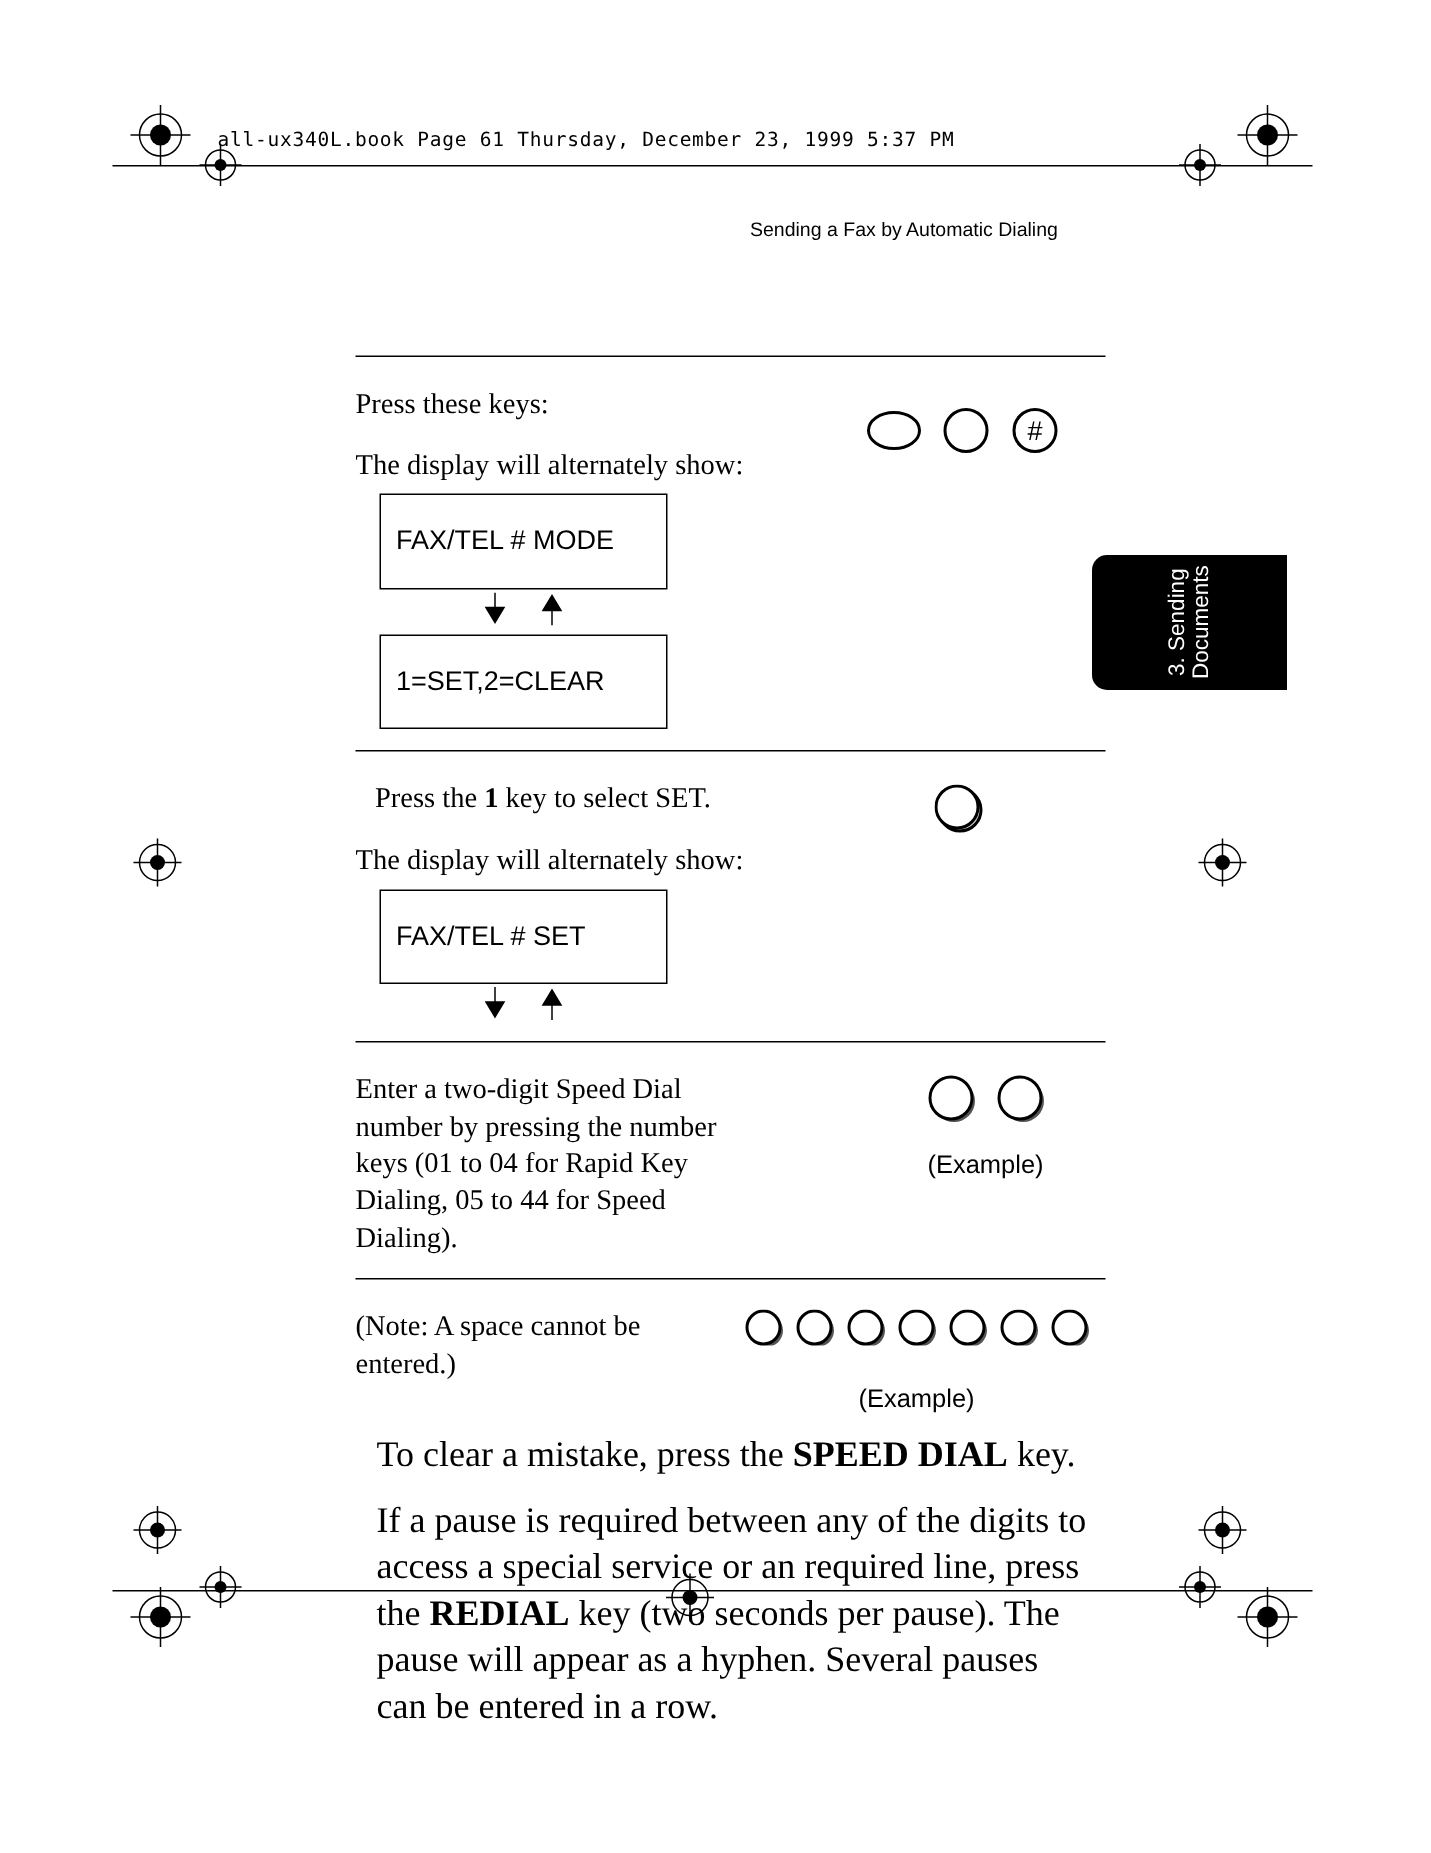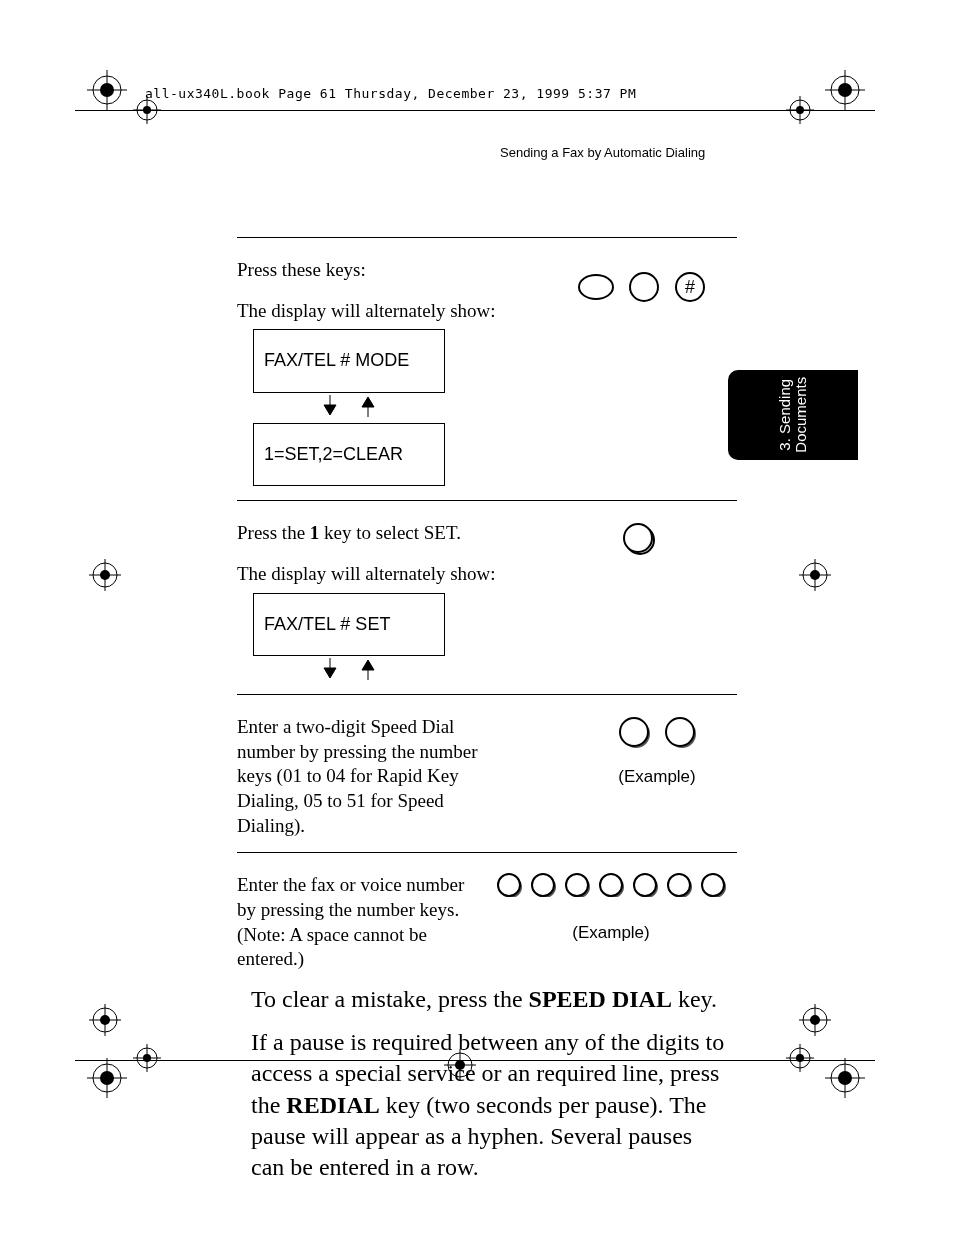--- a/index.html
+++ b/index.html
@@ -227,21 +227,21 @@
           <svg class="key-round">
               <circle cx="17" cy="17" r="14" fill="white" stroke="black" stroke-width="2"></circle>
               <text x="17" y="23" text-anchor="middle" font-size="18" font-family="Arial">#</text>
             </svg>
         </div>
       </div>
     </div>
 
     <div class="row">
       <div class="row-text">
-        <div style="margin-bottom:16px;">
+        <div style="margin-bottom:16px;margin-left:13px;">
           <span>Press the </span><span class="bold">1</span><span> key to select SET.</span>
         </div>
         <div style="margin-bottom:6px;">The display will alternately show:</div>
         <div class="display-box">FAX/TEL # SET</div>
         <div class="arrows">
           <svg width="18" height="22">
               <path d="M9 0 L9 14 M3 10 L9 20 L15 10 Z" fill="black" stroke="black"></path>
             </svg>
           <svg width="18" height="22">
               <path d="M9 22 L9 8 M3 12 L9 2 L15 12 Z" fill="black" stroke="black"></path>
@@ -252,41 +252,40 @@
         <div class="key-row">
           <svg class="key-round">
               <circle cx="17" cy="17" r="14" fill="#ccc" stroke="black" stroke-width="2"></circle>
               <circle cx="17" cy="17" r="14" fill="white" stroke="black" stroke-width="2" transform="translate(-2,-2)"></circle>
             </svg>
         </div>
       </div>
     </div>
 
     <div class="row">
-      <div class="row-text">Enter a two-digit Speed Dial number by pressing the number keys (01 to 04 for Rapid Key Dialing, 05 to 51 for Speed Dialing).</div>
+      <div class="row-text">Enter a two-digit Speed Dial number by pressing the number keys (01 to 04 for Rapid Key Dialing, 05 to 44 for Speed Dialing).</div>
       <div class="keys" style="top:20px;right:40px;">
         <div class="key-row">
           <svg class="key-round">
               <circle cx="19" cy="19" r="14" fill="#555"></circle>
               <circle cx="17" cy="17" r="14" fill="white" stroke="black" stroke-width="2"></circle>
             </svg>
           <svg class="key-round">
               <circle cx="19" cy="19" r="14" fill="#555"></circle>
               <circle cx="17" cy="17" r="14" fill="white" stroke="black" stroke-width="2"></circle>
             </svg>
         </div>
         <div class="example">(Example)</div>
       </div>
     </div>
 
     <div class="row" style="border-bottom:none;">
       <div style="width:100%">
         <div style="display:flex;">
           <div style="width:248px;font-size:19px;line-height:1.3;">
-            <div>Enter the fax or voice number by pressing the number keys.</div>
             <div>(Note: A space cannot be entered.)</div>
           </div>
           <div style="flex:1;text-align:center;">
             <div class="key-row" style="gap:2px;justify-content:center;">
               <svg class="key-sm">
                   <circle cx="18" cy="14" r="11" fill="#555"></circle>
                   <circle cx="16" cy="12" r="11" fill="white" stroke="black" stroke-width="2"></circle>
                 </svg>
               <svg class="key-sm">
                   <circle cx="18" cy="14" r="11" fill="#555"></circle>

